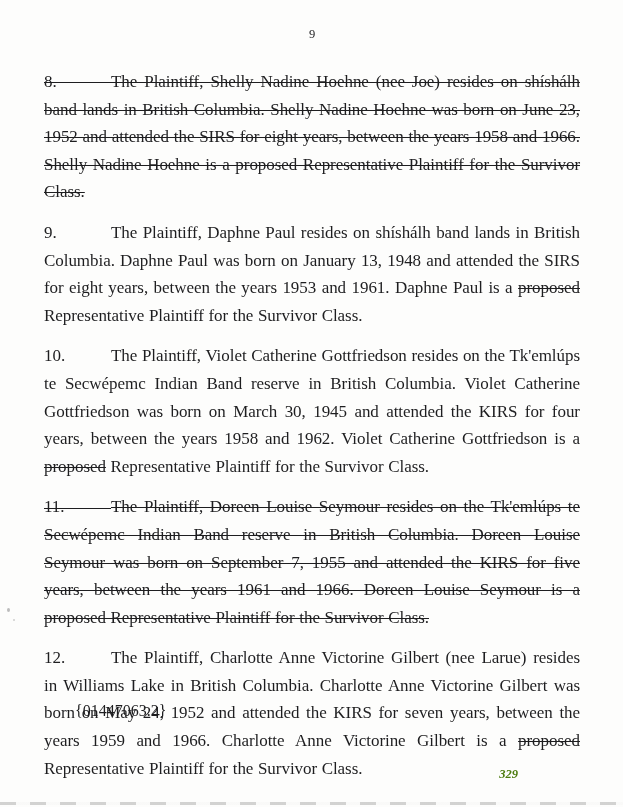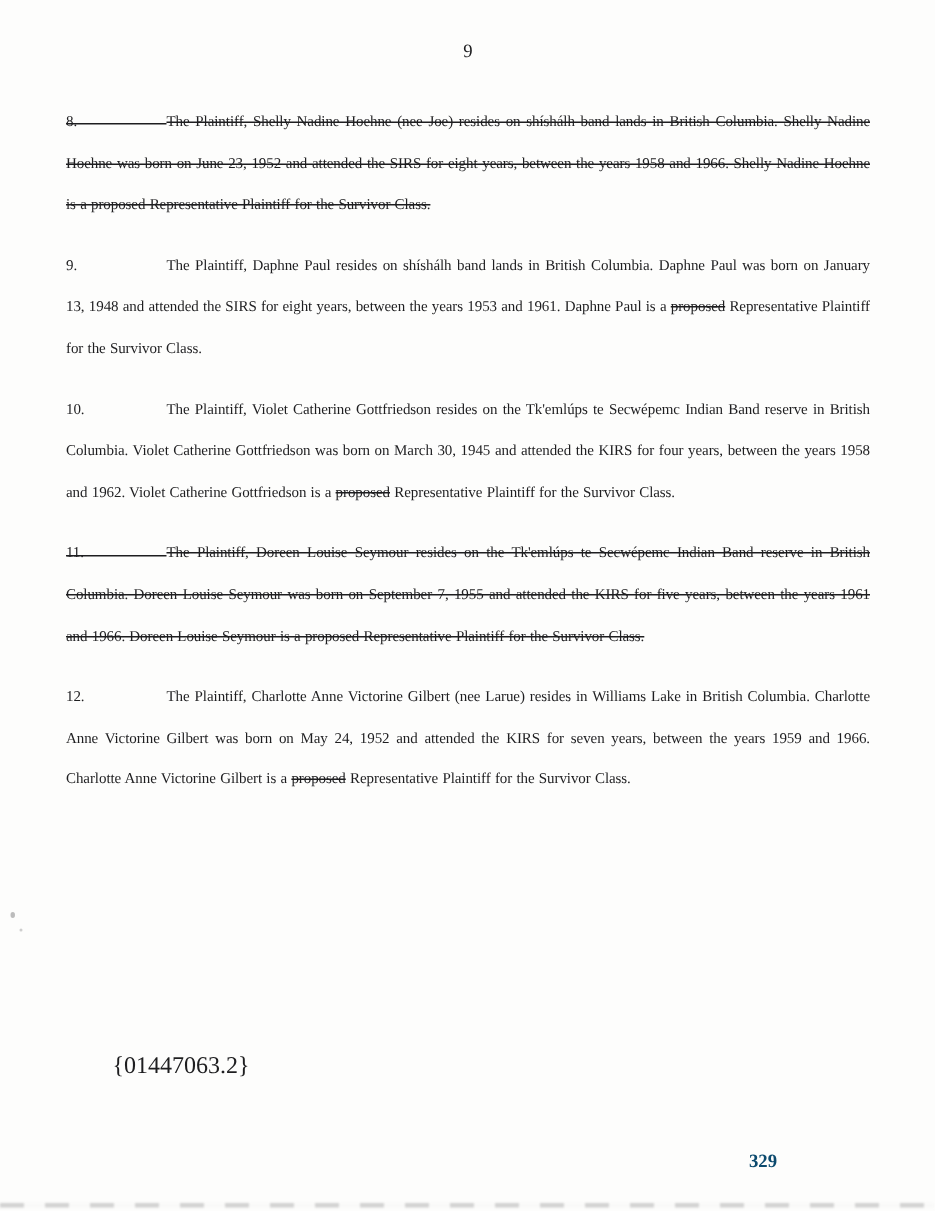--- a/index.html
+++ b/index.html
@@ -14,21 +14,21 @@
   .content{
     position:absolute;left:44px;right:43px;top:26px;
   }
   .page-header{
     text-align:center;
     font-size:12.5px;line-height:16px;
     margin-bottom:26px;
   }
   p.para{
     margin:0 0 13px 0;
-    font-size:10px;
+    font-size:17px;
     line-height:27.6px;
     text-align:justify;
     letter-spacing:-0.05px;
     word-spacing:0.4px;
   }
   p.para.force-just{
     text-align-last:justify;
     letter-spacing:-0.12px;
   }
   .numwrap{
@@ -43,21 +43,22 @@
     text-decoration:line-through;
     text-decoration-thickness:1.2px;
   }
   .footer-doc{
     position:absolute;left:75px;top:704px;
     font-size:16px;line-height:14px;
   }
   .footer-page{
     position:absolute;right:105px;top:766px;
     font-size:12.5px;font-weight:700;line-height:16px;
-    color:#0c4a6e;
+    color:#4d7c0f;
+    font-style:italic;
   }
   
   .scan-streak{
     position:absolute;left:0;right:0;bottom:2px;height:3px;
     background:repeating-linear-gradient(90deg,
       rgba(140,140,140,.38) 0 16px,
       rgba(210,210,210,.08) 16px 30px);
     filter:blur(.7px);
   }
   .speck-a{

